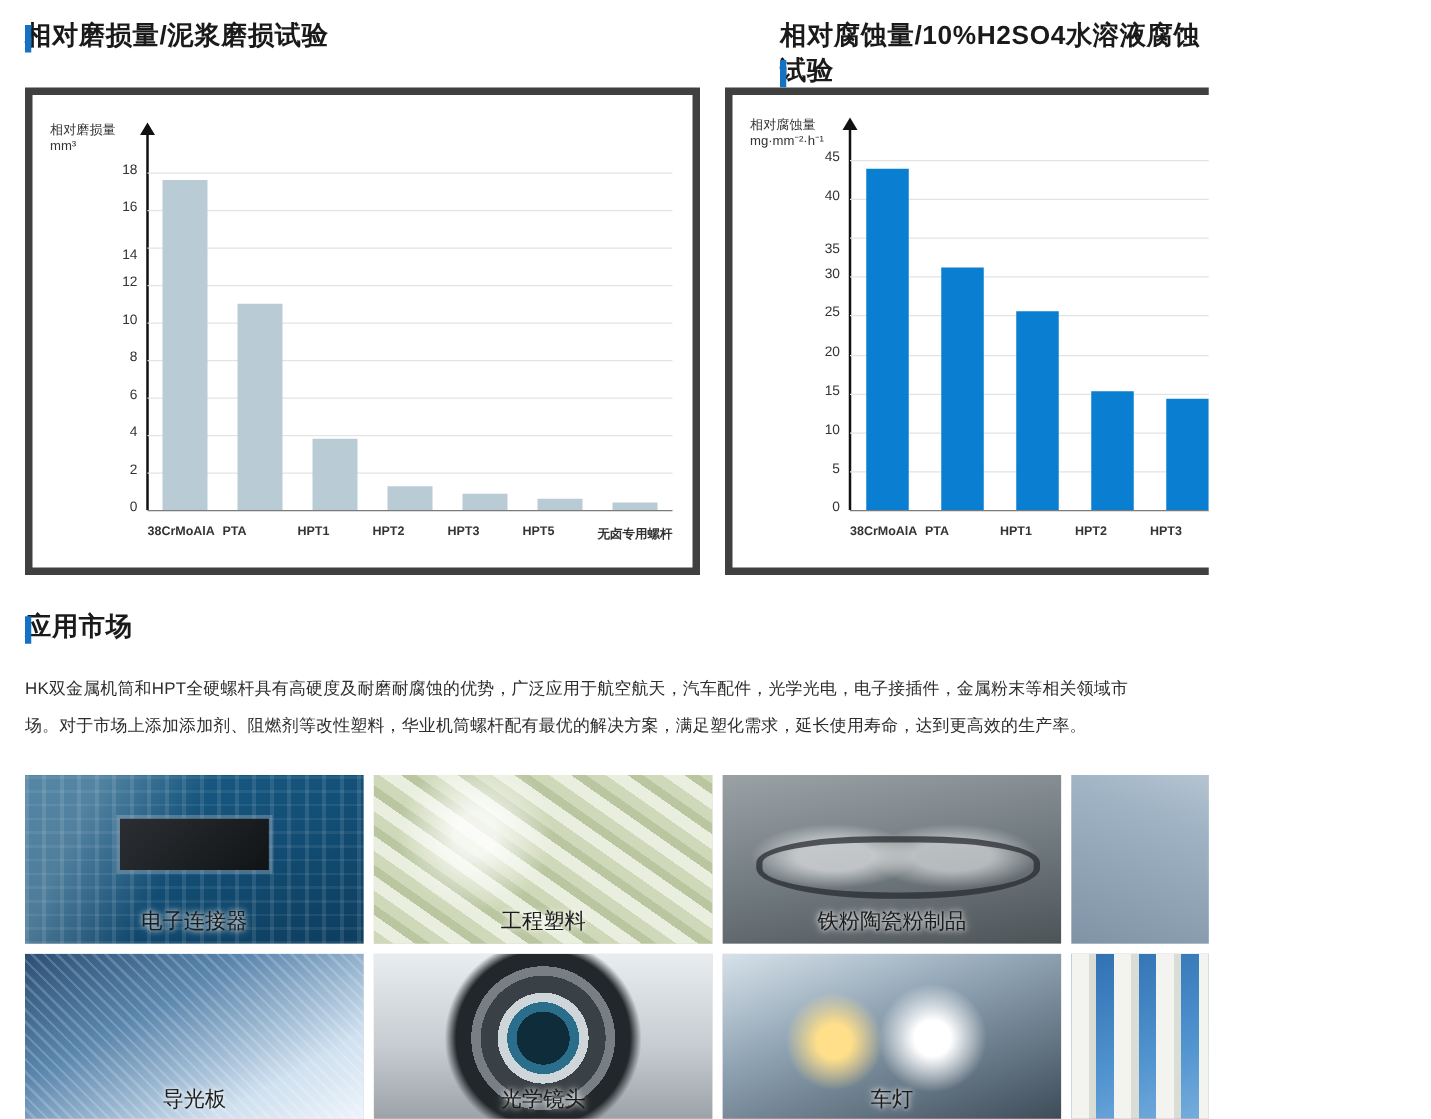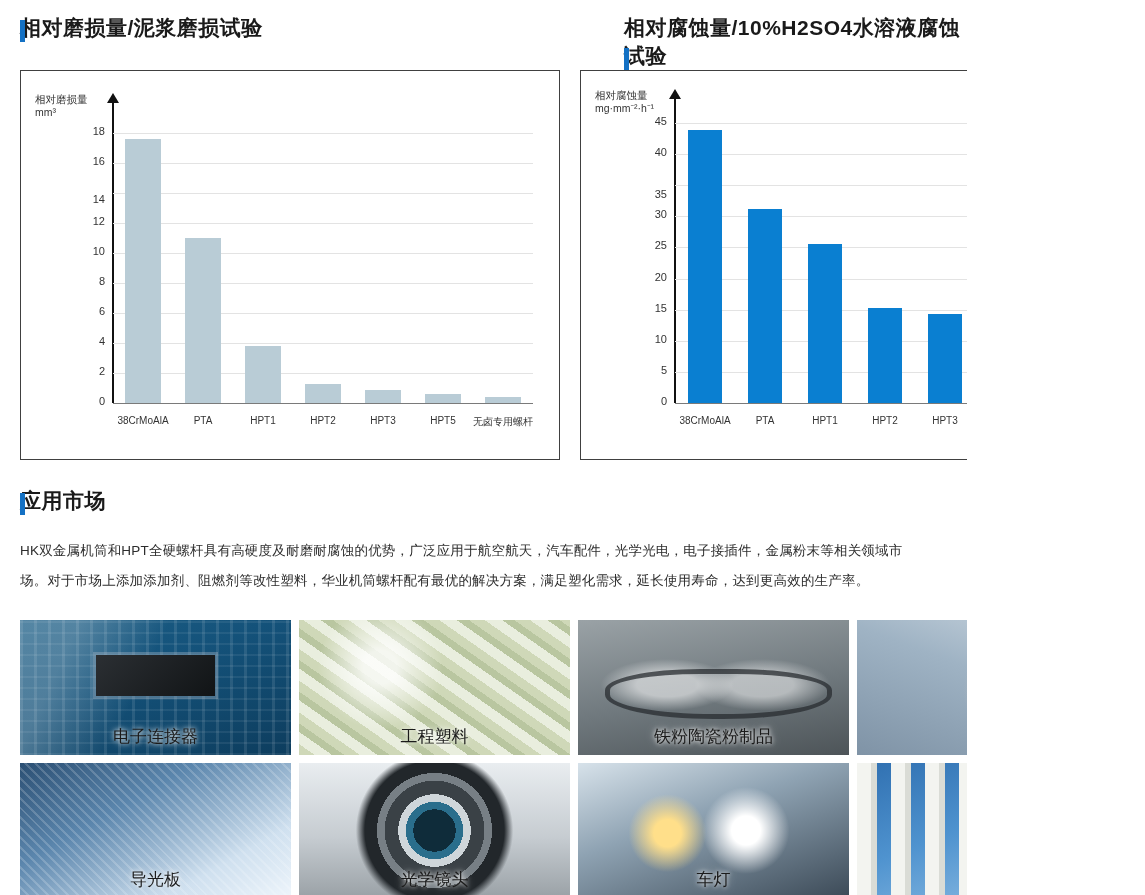--- a/index.html
+++ b/index.html
@@ -22,21 +22,21 @@
     display: inline-block;
     width: 5px; height: 22px;
     background: #1471c4;
     margin-right: 9px;
     flex: 0 0 auto;
   }
 
   
   .chart-panel {
     position: absolute;
-    border: 1px solid #404040;
+    border: 6px solid #404040;
     background: #fff;
   }
   .chart-inner { position: relative; width: 100%; height: 100%; }
 
   .axis-label {
     position: absolute;
     font-size: 10.5px;
     color: #333;
     line-height: 1.25;
     text-align: left;
@@ -79,22 +79,22 @@
     white-space: nowrap;
   }
   .bar {
     position: absolute;
     bottom: 0;
   }
   .xtick {
     position: absolute;
     font-size: 10px;
     color: #333;
-    text-align: center;
     white-space: nowrap;
+    font-weight: bold;
   }
 
   
   .para {
     position: absolute;
     font-size: 13.5px;
     color: #2d2d2d;
     line-height: 30px;
     letter-spacing: 0.2px;
   }

